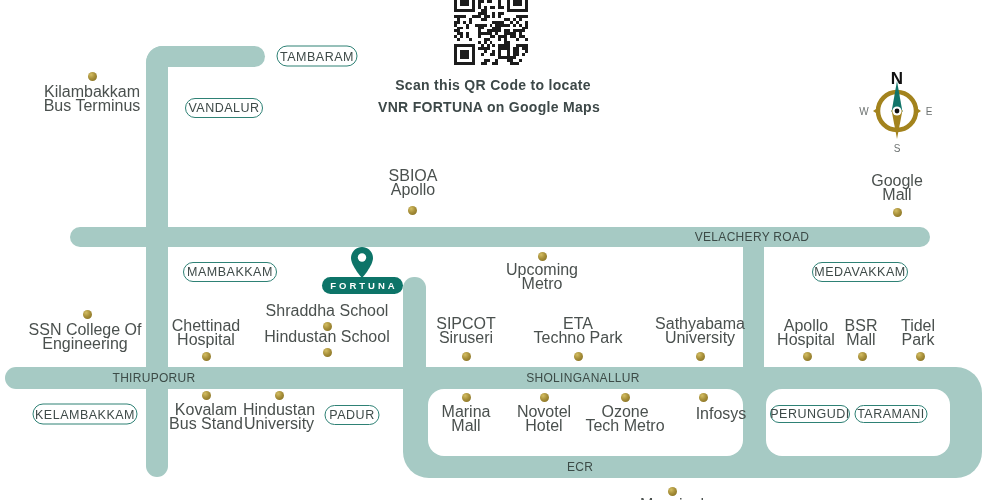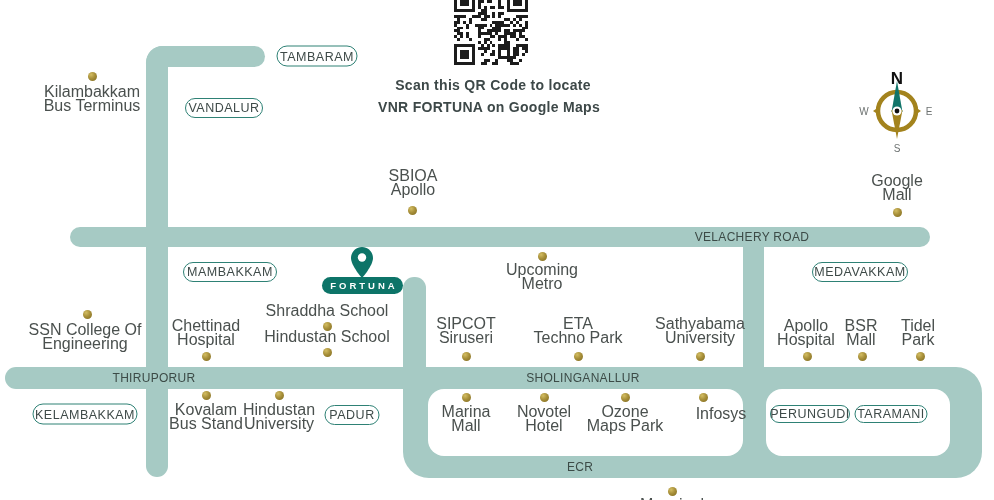--- a/index.html
+++ b/index.html
@@ -384,21 +384,21 @@
       <div>Mall</div>
     </div>
     <div class="poi-dot" style="left: 539.5px; top: 392.5px;"></div>
     <div class="poi-label" style="left: 544px; top: 405px;">
       <div>Novotel</div>
       <div>Hotel</div>
     </div>
     <div class="poi-dot" style="left: 620.5px; top: 392.5px;"></div>
     <div class="poi-label" style="left: 625px; top: 405px;">
       <div>Ozone</div>
-      <div>Maps Park</div>
+      <div>Tech Metro</div>
     </div>
     <div class="poi-dot" style="left: 698.5px; top: 392.5px;"></div>
     <div class="poi-label" style="left: 721px; top: 407px;">
       <div>Infosys</div>
     </div>
     <div class="poi-dot" style="left: 201.5px; top: 390.5px;"></div>
     <div class="poi-label" style="left: 206px; top: 403px;">
       <div>Kovalam</div>
       <div>Bus Stand</div>
     </div>

